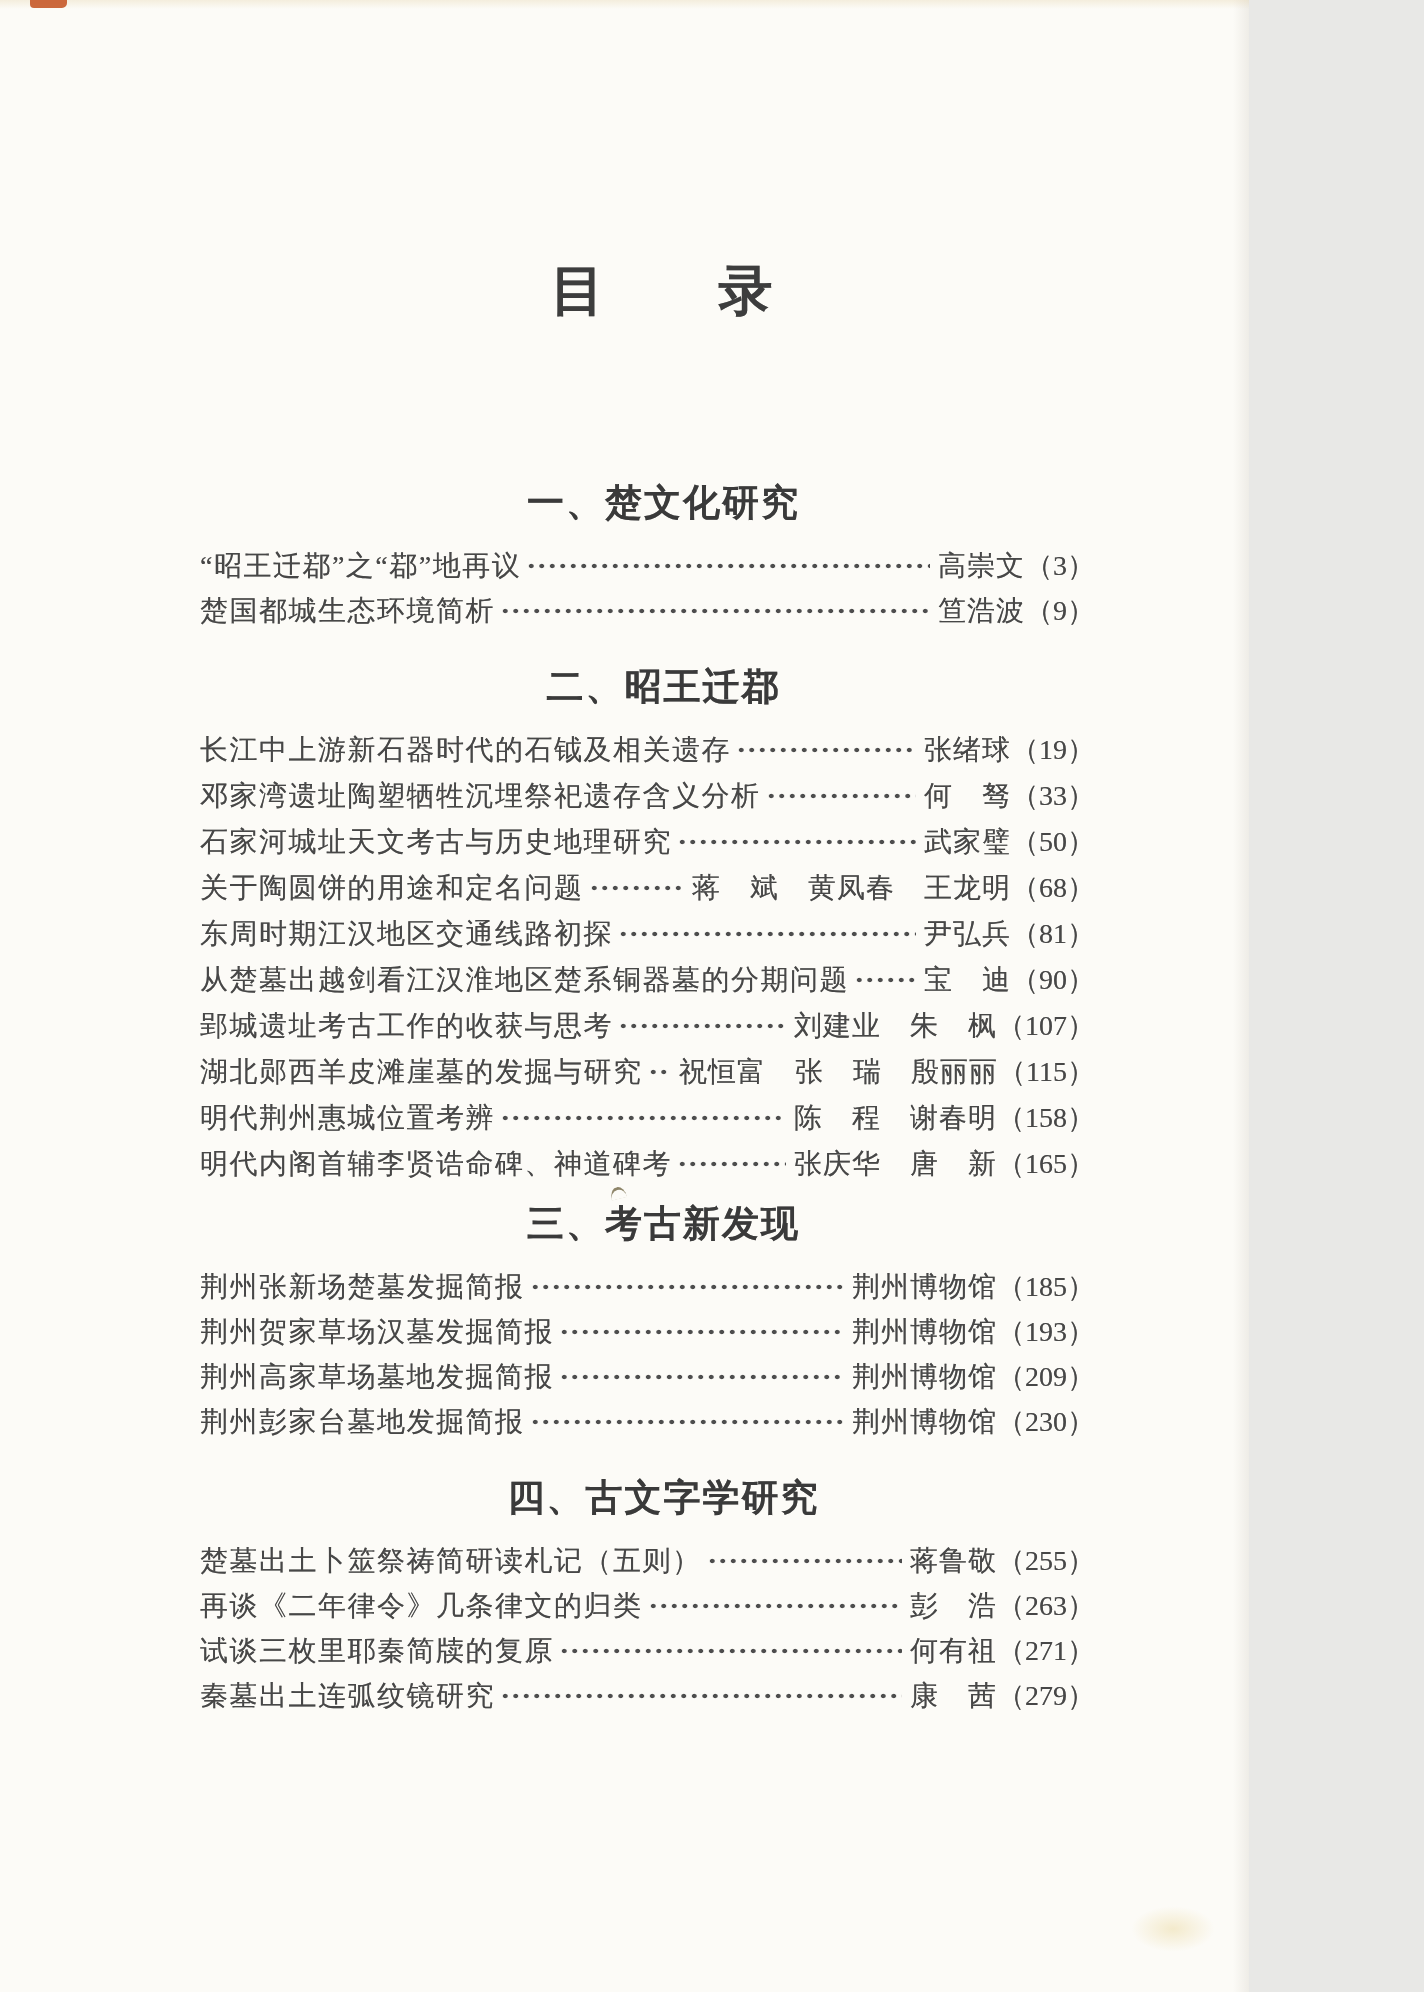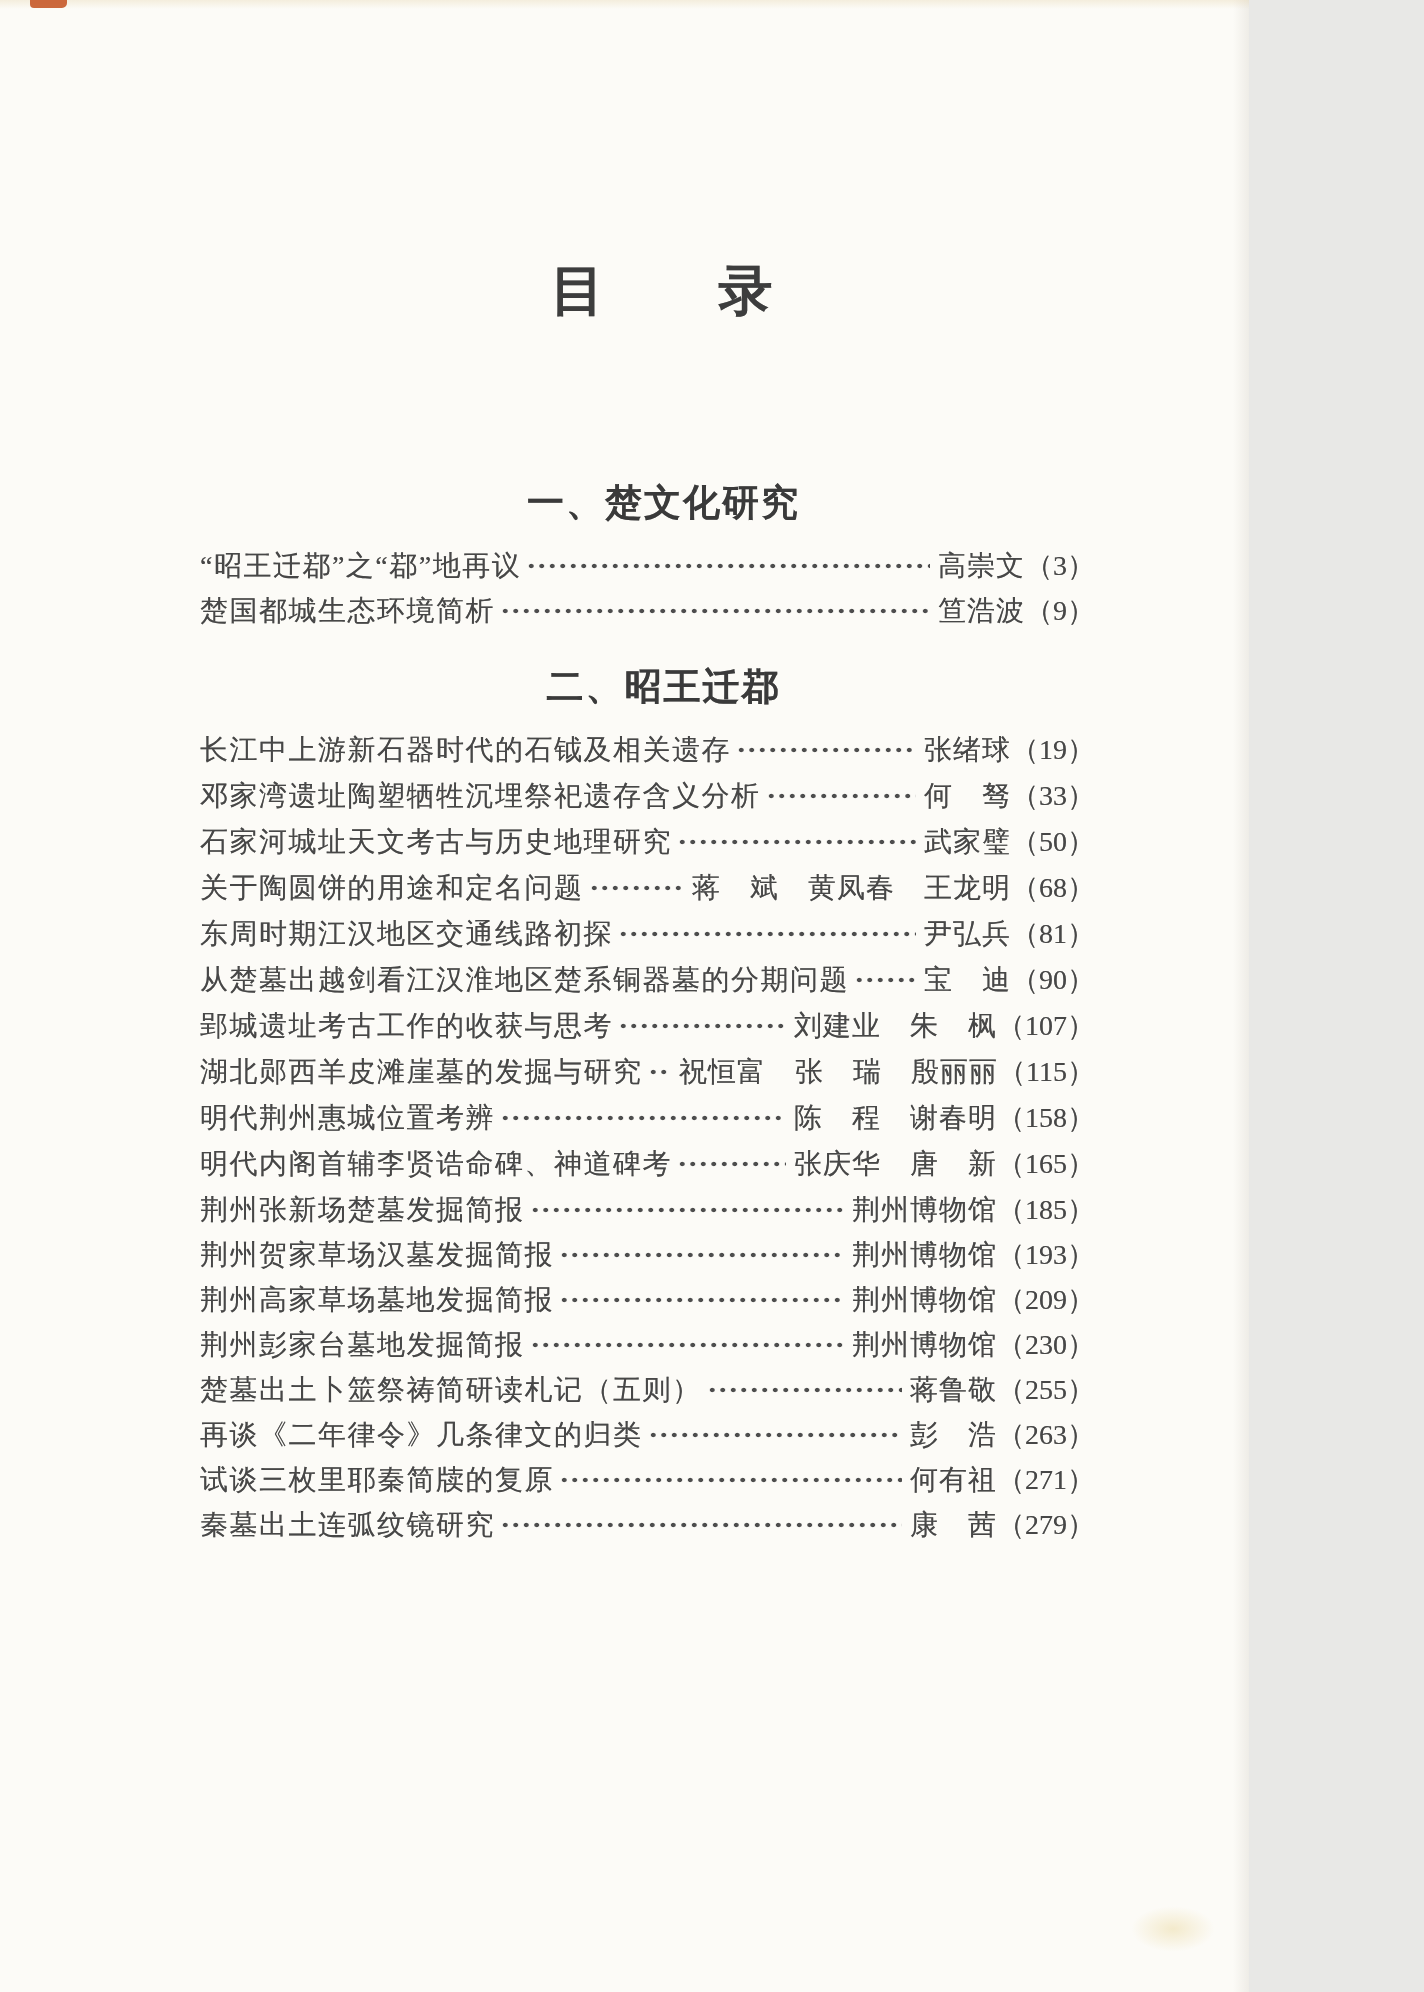--- a/index.html
+++ b/index.html
@@ -136,20 +136,21 @@
           <span class="leader"></span>
           <span class="entry-meta"><span class="authors">陈　程　谢春明</span><span class="pagenum">（158）</span></span>
         </div>
         <div class="entry">
           <span class="entry-title">明代内阁首辅李贤诰命碑、神道碑考</span>
           <span class="leader"></span>
           <span class="entry-meta"><span class="authors">张庆华　唐　新</span><span class="pagenum">（165）</span></span>
         </div>
       </section>
       <section class="section">
+        <h2 class="section-heading">三、考古新发现</h2>
         <div class="entry">
           <span class="entry-title">荆州张新场楚墓发掘简报</span>
           <span class="leader"></span>
           <span class="entry-meta"><span class="authors">荆州博物馆</span><span class="pagenum">（185）</span></span>
         </div>
         <div class="entry">
           <span class="entry-title">荆州贺家草场汉墓发掘简报</span>
           <span class="leader"></span>
           <span class="entry-meta"><span class="authors">荆州博物馆</span><span class="pagenum">（193）</span></span>
         </div>
@@ -158,20 +159,21 @@
           <span class="leader"></span>
           <span class="entry-meta"><span class="authors">荆州博物馆</span><span class="pagenum">（209）</span></span>
         </div>
         <div class="entry">
           <span class="entry-title">荆州彭家台墓地发掘简报</span>
           <span class="leader"></span>
           <span class="entry-meta"><span class="authors">荆州博物馆</span><span class="pagenum">（230）</span></span>
         </div>
       </section>
       <section class="section">
+        <h2 class="section-heading">四、古文字学研究</h2>
         <div class="entry">
           <span class="entry-title">楚墓出土卜筮祭祷简研读札记（五则）</span>
           <span class="leader"></span>
           <span class="entry-meta"><span class="authors">蒋鲁敬</span><span class="pagenum">（255）</span></span>
         </div>
         <div class="entry">
           <span class="entry-title">再谈《二年律令》几条律文的归类</span>
           <span class="leader"></span>
           <span class="entry-meta"><span class="authors">彭　浩</span><span class="pagenum">（263）</span></span>
         </div>

